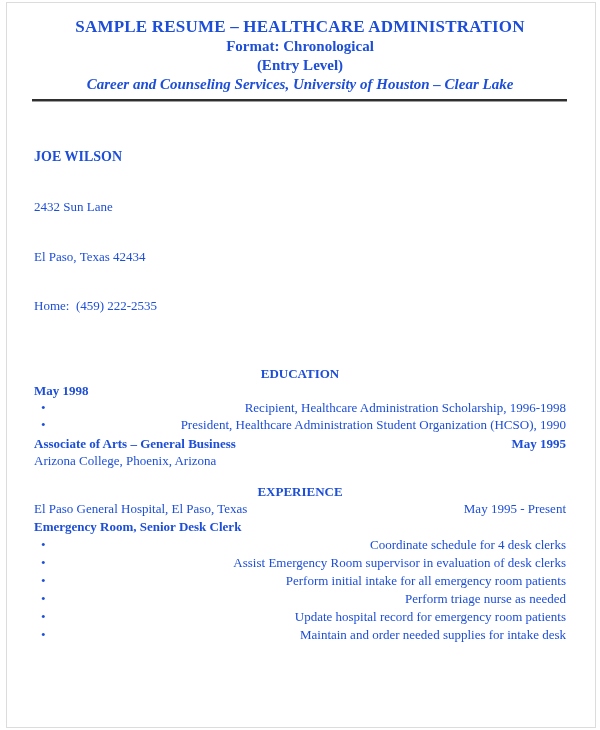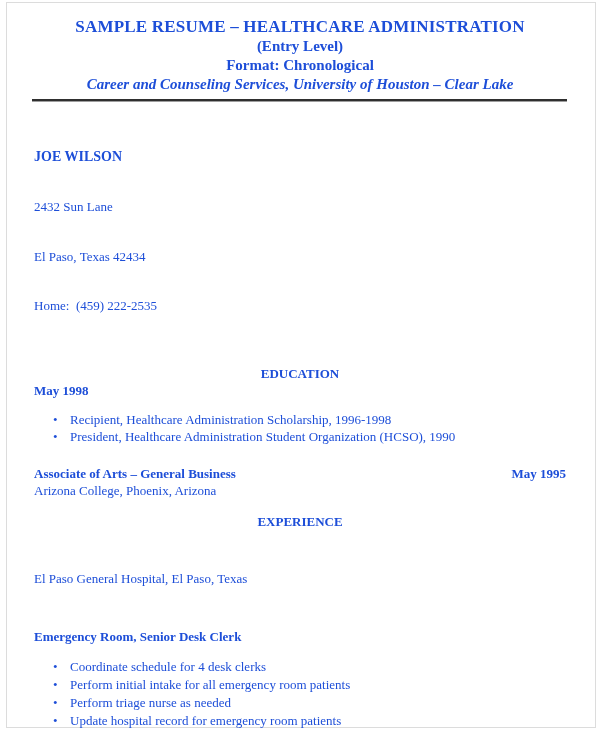--- a/index.html
+++ b/index.html
@@ -32,39 +32,39 @@
     border-bottom: 1px solid #9e9e9e;
   }
   
   .contact { text-align: left; margin-top: 13px; font-size: 13px; line-height: 16.5px; white-space: pre-wrap; }
   .contact .name { font-size: 14px; line-height: 18px; font-weight: bold; }
   
   .sec-heading { font-weight: bold; font-size: 13px; line-height: 17px; text-align: center; }
   .row { display: flex; justify-content: space-between; align-items: baseline; }
   .b { font-weight: bold; }
   .edu { margin-top: 17px; font-size: 13px; line-height: 17px; }
-  .edu-entry2 { margin-top: 20px; }
+  .edu-entry2 { margin-top: 2px; }
   .exp { margin-top: 14px; font-size: 13px; }
-  .exp .line { line-height: 18px; margin-top: 40px; }
-  .bullets { margin: 12px; padding: 0; list-style: none; }
+  .exp .line { line-height: 18px; }
+  .bullets { margin: 0; padding: 0; list-style: none; text-align: right; }
   .bullets li { position: relative; padding-left: 24px; }
   .edu .bullets li { line-height: 17px; }
   .exp .bullets li { line-height: 18px; }
   .bullets li::before { content: "\2022"; position: absolute; left: 7px; }
 </style>
 </head>
 <body>
 
 <div class="page">
   <div class="page-border"></div>
 
   <div class="header">
     <div class="title">SAMPLE RESUME – HEALTHCARE ADMINISTRATION</div>
+    <div class="sub">Format: Chronological</div>
     <div class="sub">(Entry Level)</div>
-    <div class="sub">Format: Chronological</div>
     <div class="sub italic">Career and Counseling Services, University of Houston – Clear Lake</div>
     <div class="rule"></div>
   </div>
 
   <div class="contact">
     <div class="name">JOE WILSON</div>
     <div>2432 Sun Lane</div>
     <div>El Paso, Texas 42434</div>
     <div>Home:  (459) 222-2535</div>
   </div>
@@ -90,24 +90,26 @@
       <div>Arizona College, Phoenix, Arizona</div>
     </div>
   </div>
 
   <div class="exp">
     <div class="sec-heading">EXPERIENCE</div>
 
     <div>
       <div class="row line">
         <span>El Paso General Hospital, El Paso, Texas</span>
+        <span>May 1995 - Present</span>
       </div>
       <div class="b line">Emergency Room, Senior Desk Clerk</div>
       <ul class="bullets">
         <li>Coordinate schedule for 4 desk clerks</li>
+        <li>Assist Emergency Room supervisor in evaluation of desk clerks</li>
         <li>Perform initial intake for all emergency room patients</li>
         <li>Perform triage nurse as needed</li>
         <li>Update hospital record for emergency room patients</li>
         <li>Maintain and order needed supplies for intake desk</li>
       </ul>
     </div>
 
   </div>
 </div>
 

